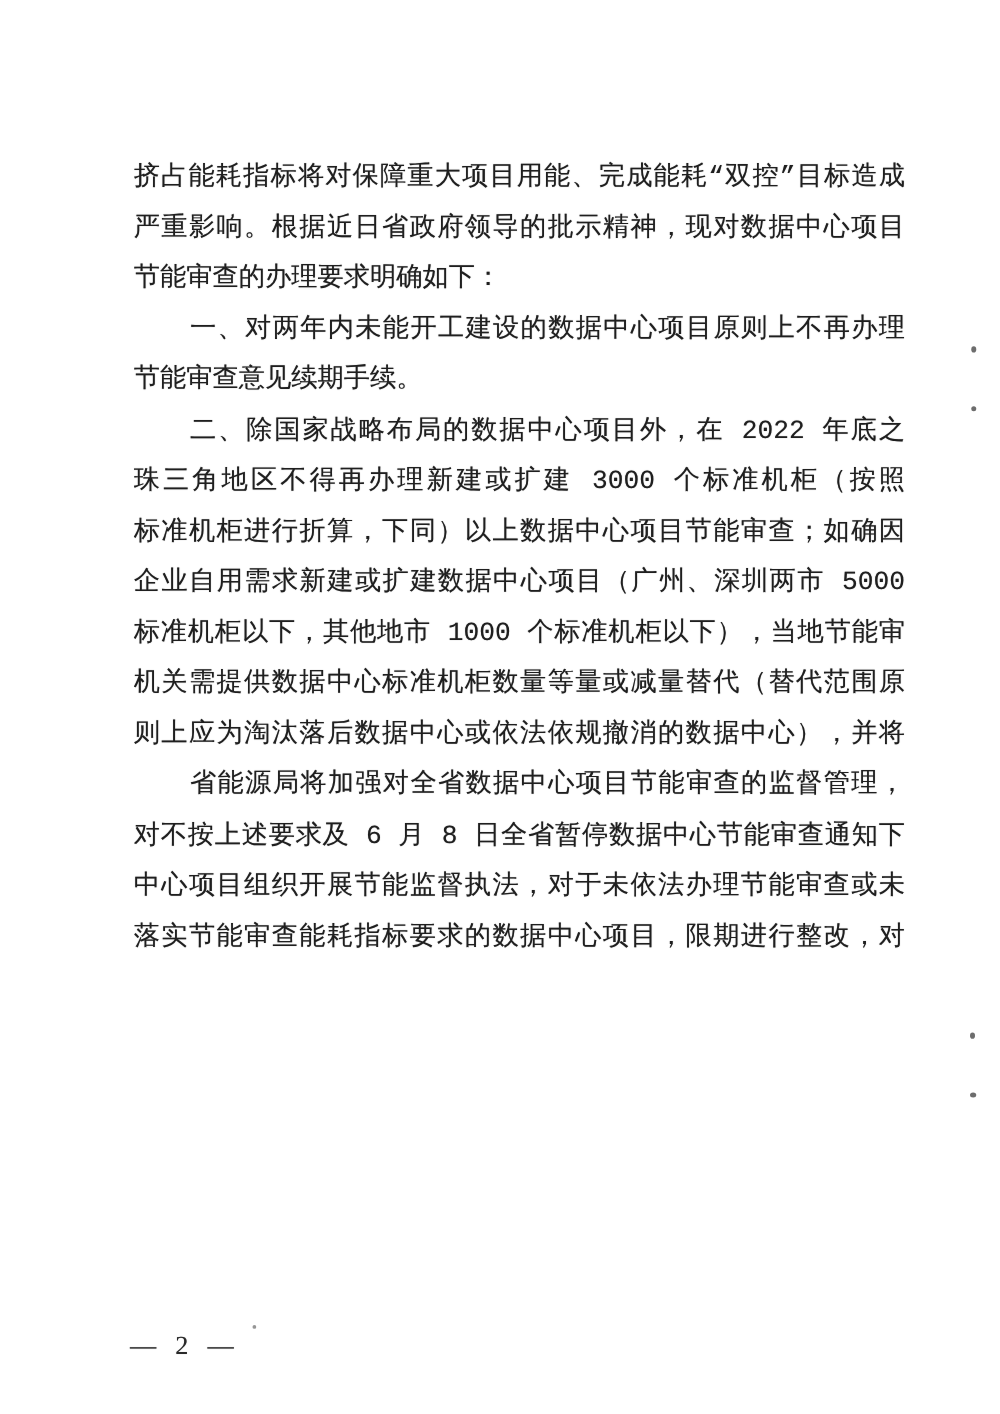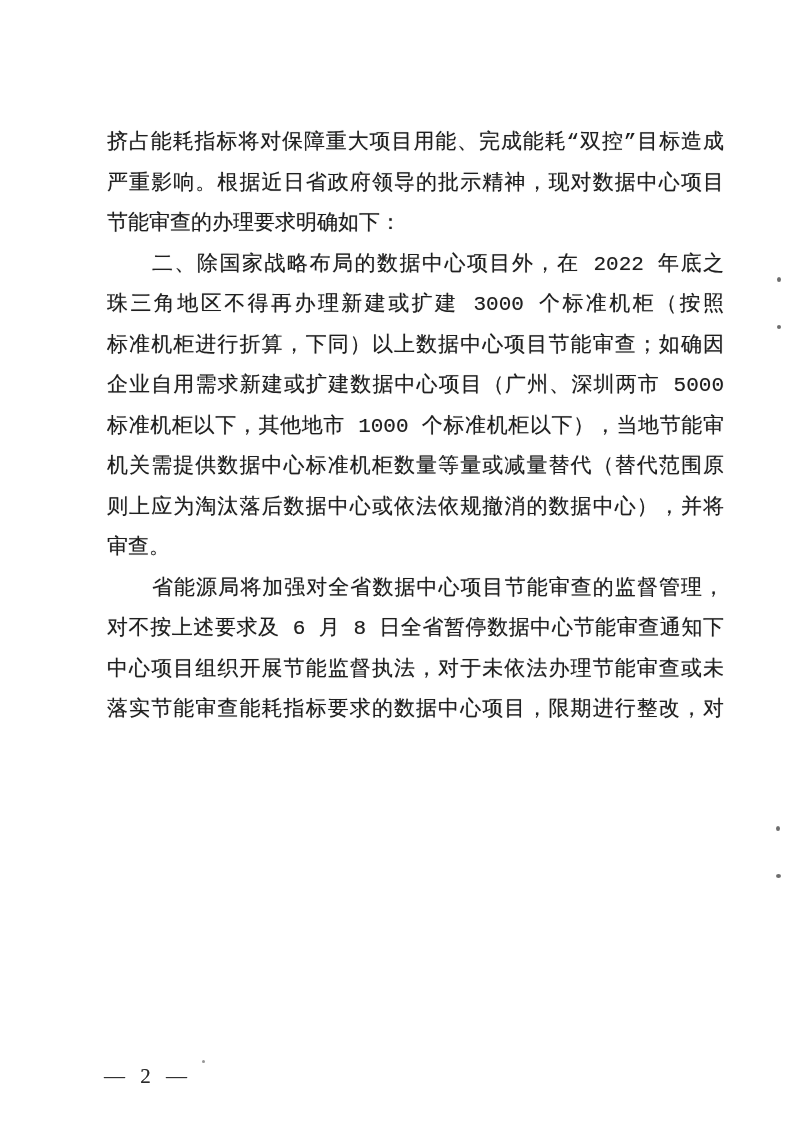--- a/index.html
+++ b/index.html
@@ -64,28 +64,29 @@
 </style>
 </head>
 <body>
 
 <div class="page">
 
   <div class="text-block">
     <div class="line">挤占能耗指标将对保障重大项目用能、完成能耗“双控”目标造成</div>
     <div class="line">严重影响。根据近日省政府领导的批示精神，现对数据中心项目</div>
     <div class="line short">节能审查的办理要求明确如下：</div>
+    <div class="line indent">一、对两年内未能开工建设的数据中心项目原则上不再办理</div>
+    <div class="line short">节能审查意见续期手续。</div>
     <div class="line indent">二、除国家战略布局的数据中心项目外，在 2022 年底之前，</div>
     <div class="line">珠三角地区不得再办理新建或扩建 3000 个标准机柜（按照 2.5kW/</div>
     <div class="line">标准机柜进行折算，下同）以上数据中心项目节能审查；如确因</div>
     <div class="line">企业自用需求新建或扩建数据中心项目（广州、深圳两市 5000 个</div>
     <div class="line">标准机柜以下，其他地市 1000 个标准机柜以下），当地节能审查</div>
     <div class="line">机关需提供数据中心标准机柜数量等量或减量替代（替代范围原</div>
     <div class="line">则上应为淘汰落后数据中心或依法依规撤消的数据中心），并将</div>
-    <div class="line short">审查。</div>
     <div class="line indent">省能源局将加强对全省数据中心项目节能审查的监督管理，</div>
     <div class="line">对不按上述要求及 6 月 8 日全省暂停数据中心节能审查通知下发</div>
     <div class="line">中心项目组织开展节能监督执法，对于未依法办理节能审查或未</div>
     <div class="line">落实节能审查能耗指标要求的数据中心项目，限期进行整改，对</div>
   </div>
 
   <div class="page-number">— 2 —</div>
 
   <div class="speck s1"></div>
   <div class="speck s2"></div>

